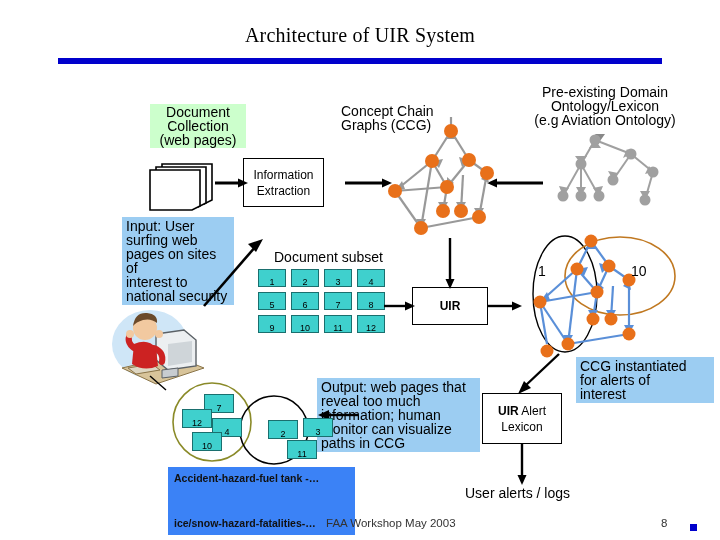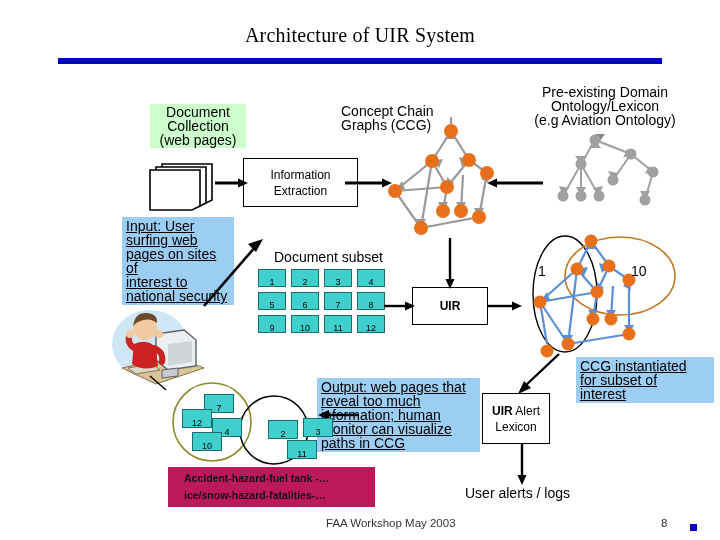--- a/index.html
+++ b/index.html
@@ -16,22 +16,22 @@
     font-family:"Liberation Serif", serif;
     font-size:20px;color:#000;letter-spacing:0.2px;
   }
   #title-rule{left:58px;top:50px;width:604px;height:6px;background:#0000cc;}
 
   
   .txt{font-size:14px;color:#000;line-height:14px;white-space:pre-line;}
   .ctr{text-align:center;}
 
   .green-box{background:#ccffcc;padding:1px 3px;}
-  .blue-box{background:#9ccdf2;padding:2px 4px;text-decoration:underline;}
-  .teal-box{background:#be185d;padding:3px 16px;}
+  .blue-box{background:#9ccdf2;padding:2px 4px;}
+  .teal-box{background:#3b82f6;padding:3px 6px;}
 
   
   .wbox{
     background:#fff;border:1.6px solid #000;box-sizing:border-box;
     display:flex;flex-direction:column;align-items:center;justify-content:center;
     font-size:12px;color:#000;line-height:16px;text-align:center;
   }
 
   
   .doc{
@@ -63,21 +63,21 @@
   <div class="abs txt ctr" style="left:520px;top:77px;width:170px;">Pre-existing Domain
 Ontology/Lexicon
 (e.g Aviation Ontology)</div>
 
   <svg class="abs" style="left:146px;top:152px;width:80px;height:48px" viewBox="0 0 80 48">
     <path d="M16 4 H66 V40 L58 44 H16 Z" fill="#fff" stroke="#000" stroke-width="1.6"></path>
     <path d="M10 7 H60 V43 L52 47 H10 Z" fill="#fff" stroke="#000" stroke-width="1.6"></path>
     <path d="M4 10 H54 V46 L46 50 H4 Z" fill="#fff" stroke="#000" stroke-width="1.6"></path>
   </svg>
 
-  <div class="abs wbox" style="left:243px;top:150px;width:115px;height:49px;">
+  <div class="abs wbox" style="left:243px;top:150px;width:81px;height:49px;">
     <span style="white-space:pre-line">Information
 Extraction</span>
   </div>
 
   <svg class="abs" style="left:215px;top:168px;width:34px;height:14px" viewBox="0 0 34 14">
     <line x1="0" y1="7" x2="25" y2="7" stroke="#000" stroke-width="3"></line>
     <polygon points="33,7 23,2.5 23,11.5" fill="#000"></polygon>
   </svg>
 
   <svg class="abs" style="left:345px;top:168px;width:48px;height:14px" viewBox="0 0 48 14">
@@ -317,24 +317,24 @@
 monitor can visualize
 paths in CCG</div>
 
   <svg class="abs" style="left:318px;top:398px;width:0px;height:0px" viewBox="0 0 1 1"></svg>
   <svg class="abs" style="left:318px;top:400px;width:40px;height:14px" viewBox="0 0 40 14">
     <line x1="40" y1="7" x2="10" y2="7" stroke="#000" stroke-width="2.4"></line>
     <polygon points="0,7 11,2 11,12" fill="#000"></polygon>
   </svg>
 
   <div class="abs txt blue-box" style="left:576px;top:349px;width:130px;">CCG instantiated
-for   subset of
+for   alerts of
 interest</div>
 
-  <div class="abs wbox" style="left:482px;top:385px;width:68px;height:51px;">
+  <div class="abs wbox" style="left:482px;top:385px;width:80px;height:51px;">
     <div>
       <span style="font-weight:bold">UIR</span><span> Alert</span>
     </div>
     <div>Lexicon</div>
   </div>
 
   <svg class="abs" style="left:515px;top:346px;width:46px;height:42px" viewBox="0 0 46 42">
     <line x1="44" y1="0" x2="10" y2="32" stroke="#000" stroke-width="2.4"></line>
     <polygon points="3,40 16,34 9,27" fill="#000"></polygon>
   </svg>
@@ -374,20 +374,20 @@
         <span>11</span>
       </div>
     </div>
 
   <svg class="abs" style="left:150px;top:368px;width:24px;height:20px" viewBox="0 0 24 20">
     <line x1="0" y1="0" x2="16" y2="14" stroke="#000" stroke-width="1.4"></line>
   </svg>
 
   <div class="abs teal-box" style="left:168px;top:459px;width:175px;">
     <div style="font-size:10.5px;font-weight:bold;color:#111;line-height:17px;">Accident-hazard-fuel tank -…</div>
-    <div style="font-size:10.5px;font-weight:bold;color:#111;line-height:17px;">ice/snow-hazard-fatalities-…</div>
+    <div style="font-size:10.5px;font-weight:bold;color:#111;line-height:17px;margin-top:28px;">ice/snow-hazard-fatalities-…</div>
   </div>
 
   <div class="abs footer-txt" style="left:295px;top:509px;padding-left:31px;">FAA Workshop May 2003</div>
   <div class="abs footer-txt" style="left:661px;top:509px;">8</div>
   <div class="abs" style="left:690px;top:516px;width:7px;height:7px;background:#0000cc;"></div>
 
 </div>
 
 </body></html>

